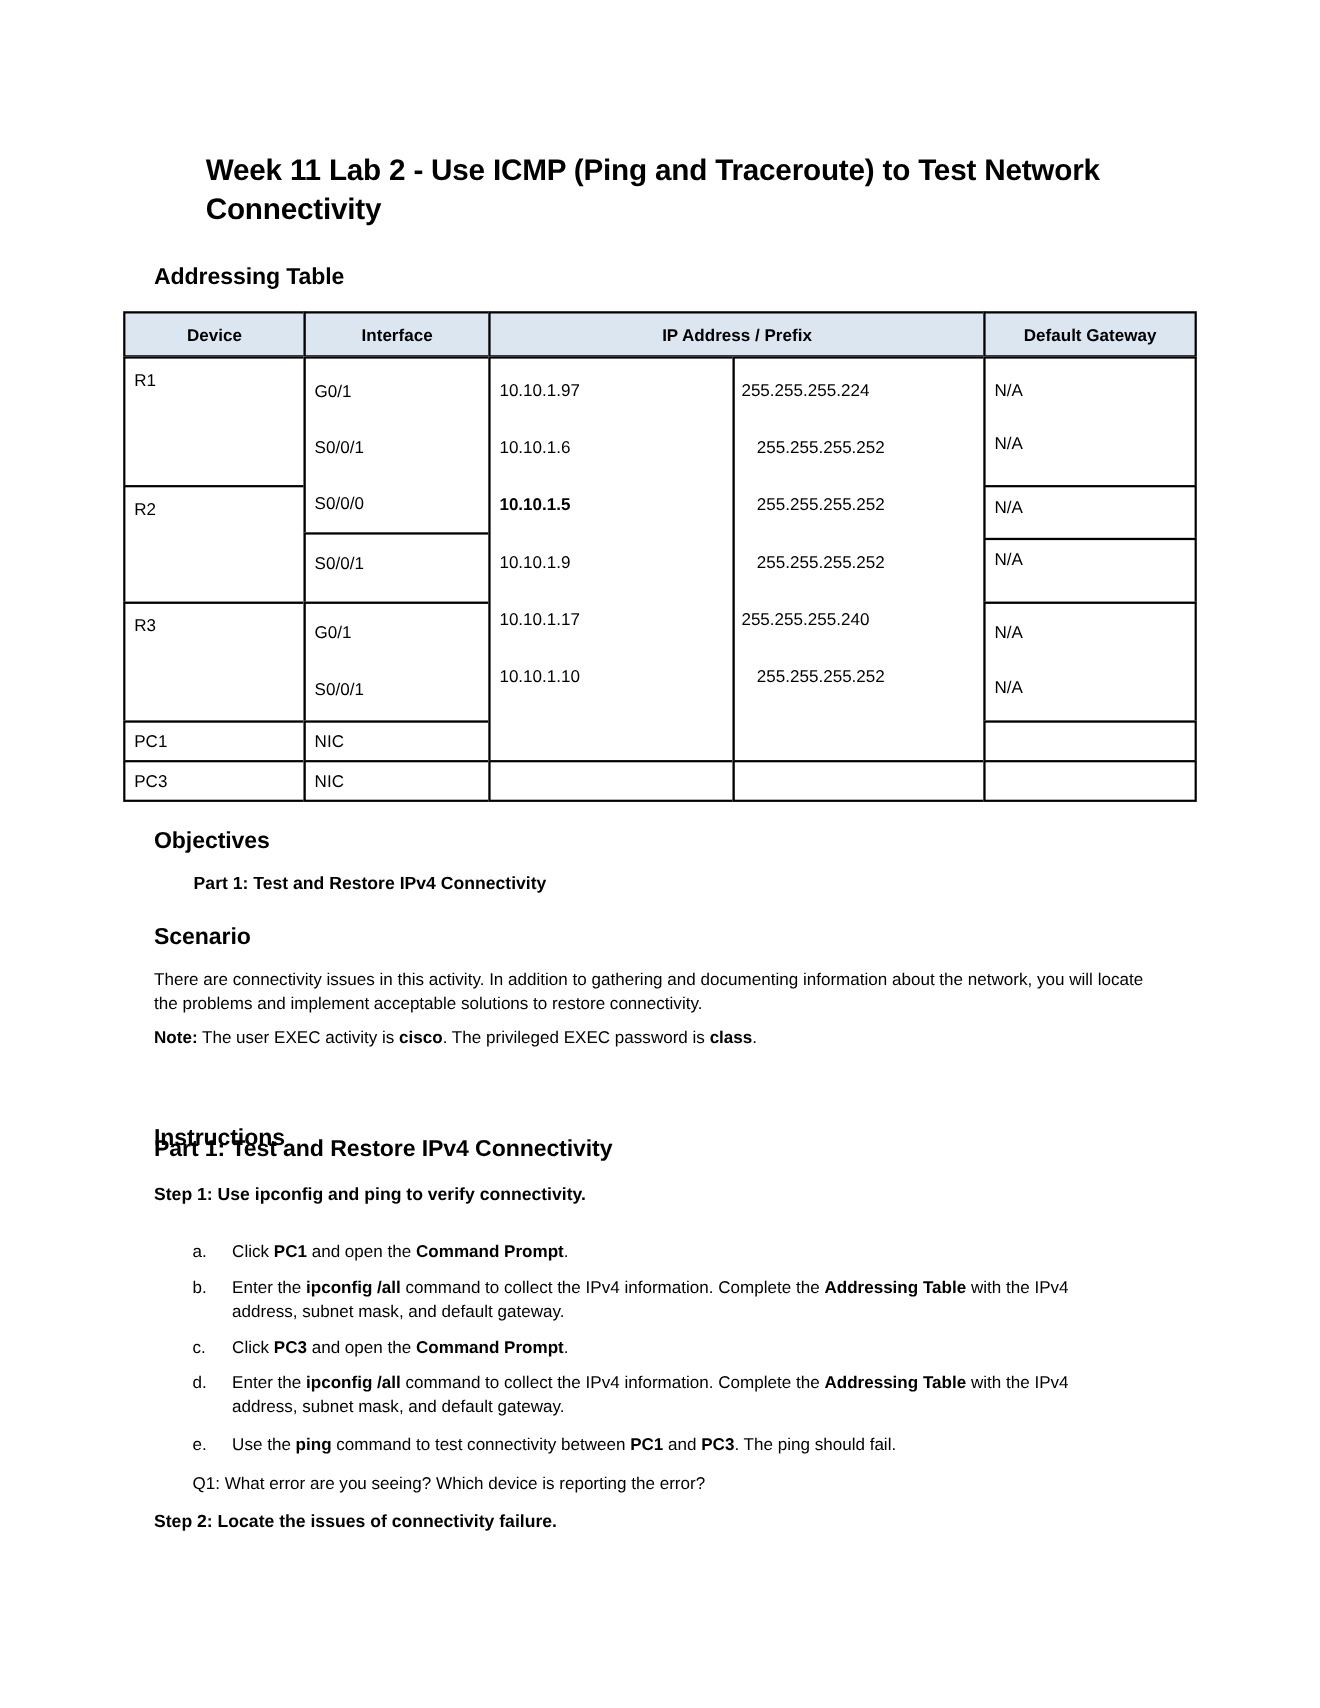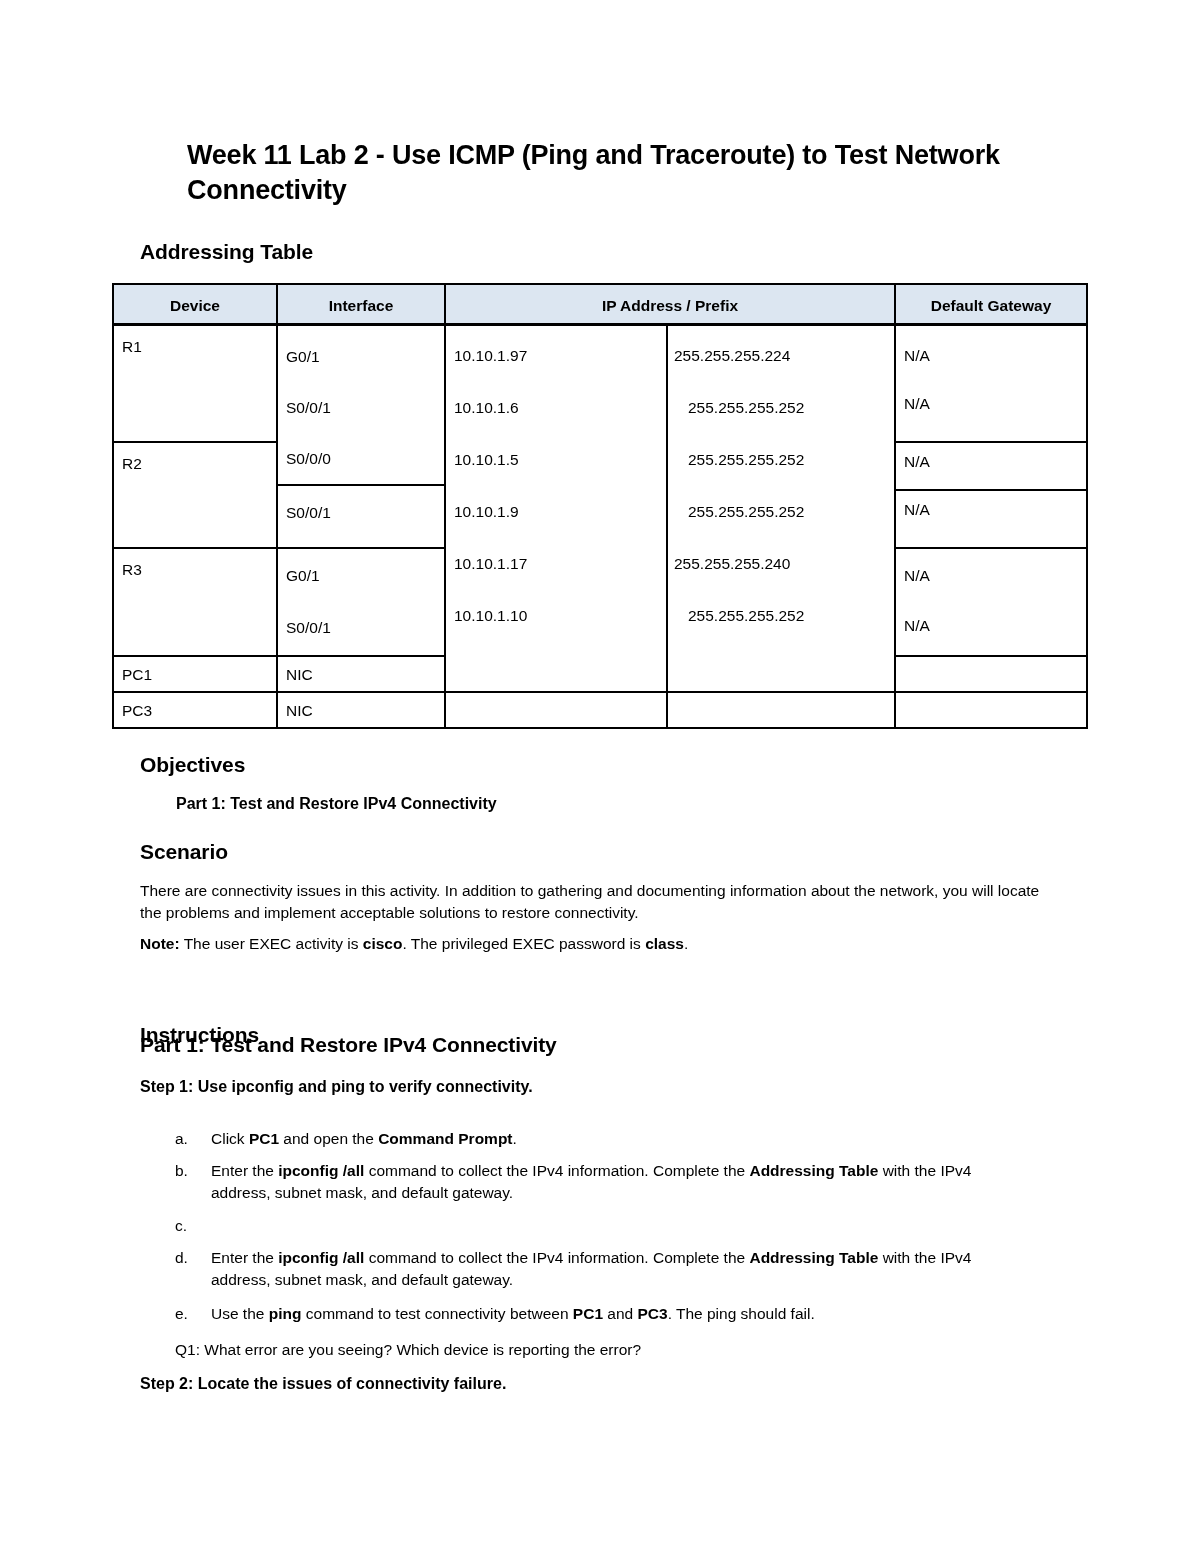--- a/index.html
+++ b/index.html
@@ -149,21 +149,21 @@
     <div class="cell" style="left:164px; top:372px; width:170px; height:38px;">
       <span class="ctext tl" style="top:9px;">NIC</span>
     </div>
     <div class="cell" style="left:164px; top:408px; width:170px; height:38px;">
       <span class="ctext tl" style="top:9px;">NIC</span>
     </div>
 
     <div class="cell" style="left:332px; top:41px; width:224px; height:369px;padding-left:17px;">
       <span class="ctext tl" style="top:21px;">10.10.1.97</span>
       <span class="ctext tl" style="top:73px;">10.10.1.6</span>
-      <span class="ctext tl" style="top:125px;">10.10.1.5</span>
+      <span class="ctext tl" style="top:125px;font-weight:bold;">10.10.1.5</span>
       <span class="ctext tl" style="top:177px;">10.10.1.9</span>
       <span class="ctext tl" style="top:229px;">10.10.1.17</span>
       <span class="ctext tl" style="top:281px;">10.10.1.10</span>
     </div>
     <div class="cell" style="left:332px; top:408px; width:224px; height:38px;"></div>
 
     <div class="cell" style="left:554px; top:41px; width:230px; height:369px;">
       <span class="ctext" style="left:6px;  top:21px;">255.255.255.224</span>
       <span class="ctext" style="left:20px; top:73px;">255.255.255.252</span>
       <span class="ctext" style="left:20px; top:125px;">255.255.255.252</span>
@@ -212,20 +212,23 @@
   <div class="body-text" style="left:211px; top:1128px; width:830px;">
     <span>Click </span><b>PC1</b><span> and open the </span><b>Command Prompt</b><span>.</span>
   </div>
 
   <div class="body-text" style="left:175px; top:1160px; width:40px;">b.</div>
   <div class="body-text" style="left:211px; top:1160px; width:800px;">
     <span>Enter the </span><b>ipconfig /all</b><span> command to collect the IPv4 information. Complete the </span><b>Addressing Table</b><span> with the IPv4 address, subnet mask, and default gateway.</span>
   </div>
 
   <div class="body-text" style="left:175px; top:1215px; width:40px;">c.</div>
+  <div class="body-text" style="left:211px; top:1215px; width:830px;">
+    <span>Click </span><b>PC3</b><span> and open the </span><b>Command Prompt</b><span>.</span>
+  </div>
 
   <div class="body-text" style="left:175px; top:1247px; width:40px;">d.</div>
   <div class="body-text" style="left:211px; top:1247px; width:800px;">
     <span>Enter the </span><b>ipconfig /all</b><span> command to collect the IPv4 information. Complete the </span><b>Addressing Table</b><span> with the IPv4 address, subnet mask, and default gateway.</span>
   </div>
 
   <div class="body-text" style="left:175px; top:1303px; width:40px;">e.</div>
   <div class="body-text" style="left:211px; top:1303px; width:830px;">
     <span>Use the </span><b>ping</b><span> command to test connectivity between </span><b>PC1</b><span> and </span><b>PC3</b><span>. The ping should fail.</span>
   </div>

